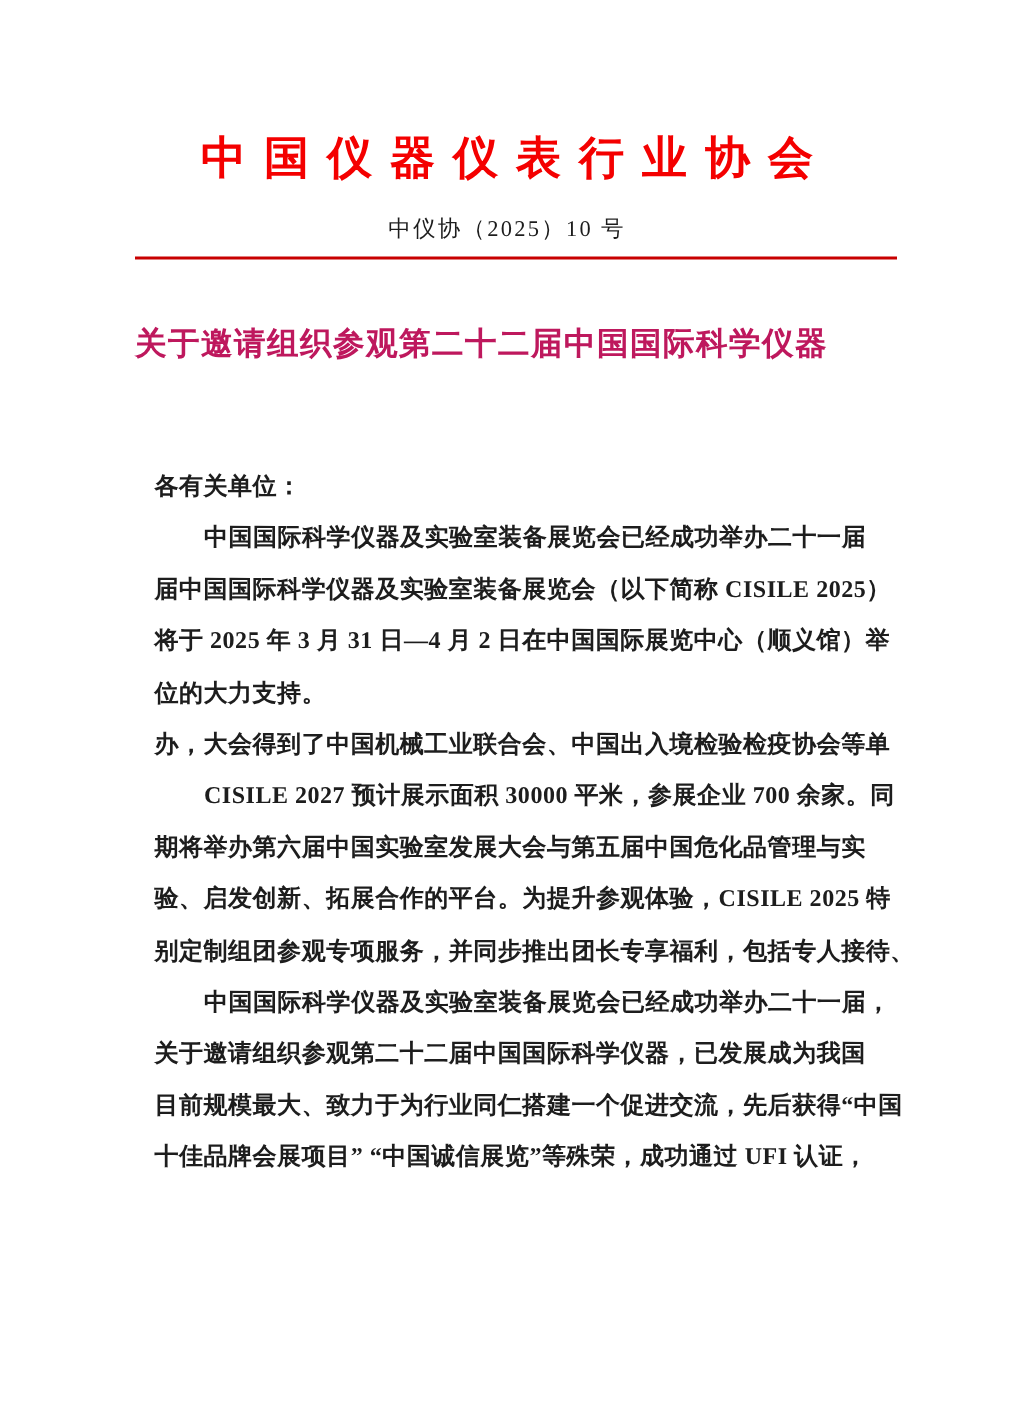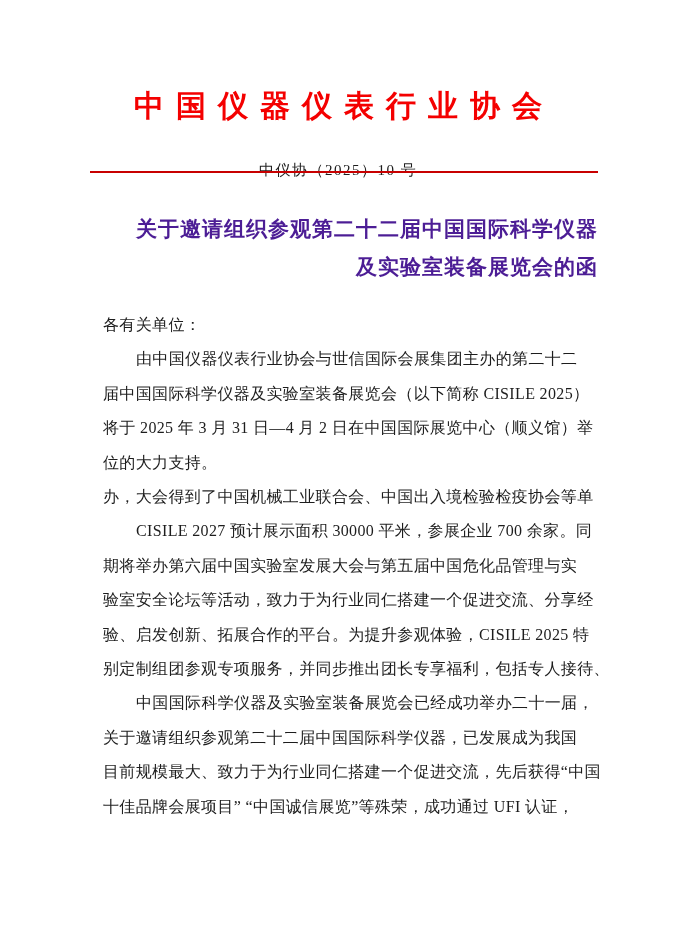--- a/index.html
+++ b/index.html
@@ -28,21 +28,21 @@
     line-height: 32px;
     font-weight: bold;
     color: var(--org-red, #f40000);
     letter-spacing: 12px;
     text-indent: 12px; 
     white-space: nowrap;
   }
 
   .doc-number {
     position: absolute;
-    top: 160px;
+    top: 143px;
     left: 0;
     width: 100%;
     text-align: center;
     font-size: 15px;
     line-height: 20px;
     letter-spacing: 1.5px;
     color: var(--text-color, #1d1d1d);
   }
 
   .red-rule {
@@ -52,73 +52,72 @@
     width: 508px;
     height: 2px;
     background: var(--rule-red, #c80000);
   }
 
   .doc-title {
     position: absolute;
     top: 210px;
     left: 90px;
     width: 508px;
-    text-align: right;
+    text-align: left;
     font-size: 21px;
     line-height: 38px;
     font-weight: bold;
     letter-spacing: 1px;
-    color: #4c1d95;
+    color: #be185d;
   }
 
   .body-block {
     position: absolute;
     top: 308px;
     left: 103px;
     width: 505px;
     font-size: 16px;
     line-height: 34.4px;
     letter-spacing: 0.35px;
     color: var(--text-color, #1d1d1d);
   }
 
   .body-block .line {
     white-space: nowrap;
+    font-weight: bold;
   }
 
   .body-block .line.indent {
     padding-left: 33px; 
   }
 </style>
 </head>
 <body>
 
 <div class="page">
 
   <div class="org-name">中国仪器仪表行业协会</div>
 
   <div class="doc-number">中仪协（2025）10 号</div>
 
   <div class="red-rule"></div>
 
   <div class="doc-title">
     <div>关于邀请组织参观第二十二届中国国际科学仪器</div>
-    <div>及实验室装备展览会的函</div>
   </div>
 
   <div class="body-block">
       <div class="line">各有关单位：</div>
-      <div class="line indent">由中国仪器仪表行业协会与世信国际会展集团主办的第二十二</div>
+      <div class="line indent">中国国际科学仪器及实验室装备展览会已经成功举办二十一届</div>
       <div class="line">届中国国际科学仪器及实验室装备展览会（以下简称 CISILE 2025）</div>
       <div class="line">将于 2025 年 3 月 31 日—4 月 2 日在中国国际展览中心（顺义馆）举</div>
       <div class="line">位的大力支持。</div>
       <div class="line">办，大会得到了中国机械工业联合会、中国出入境检验检疫协会等单</div>
       <div class="line indent">CISILE 2027 预计展示面积 30000 平米，参展企业 700 余家。同</div>
       <div class="line">期将举办第六届中国实验室发展大会与第五届中国危化品管理与实</div>
-      <div class="line">验室安全论坛等活动，致力于为行业同仁搭建一个促进交流、分享经</div>
       <div class="line">验、启发创新、拓展合作的平台。为提升参观体验，CISILE 2025 特</div>
       <div class="line">别定制组团参观专项服务，并同步推出团长专享福利，包括专人接待、</div>
       <div class="line indent">中国国际科学仪器及实验室装备展览会已经成功举办二十一届，</div>
       <div class="line">关于邀请组织参观第二十二届中国国际科学仪器，已发展成为我国</div>
       <div class="line">目前规模最大、致力于为行业同仁搭建一个促进交流，先后获得“中国</div>
       <div class="line">十佳品牌会展项目” “中国诚信展览”等殊荣，成功通过 UFI 认证，</div>
     </div>
 
 </div>
 

